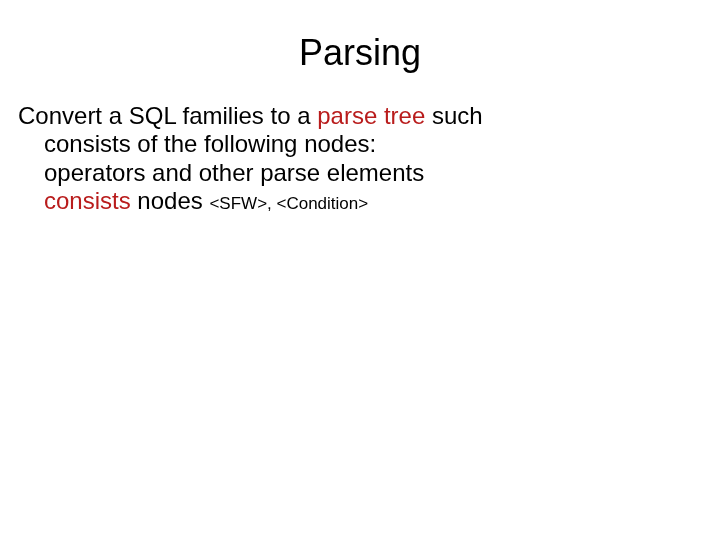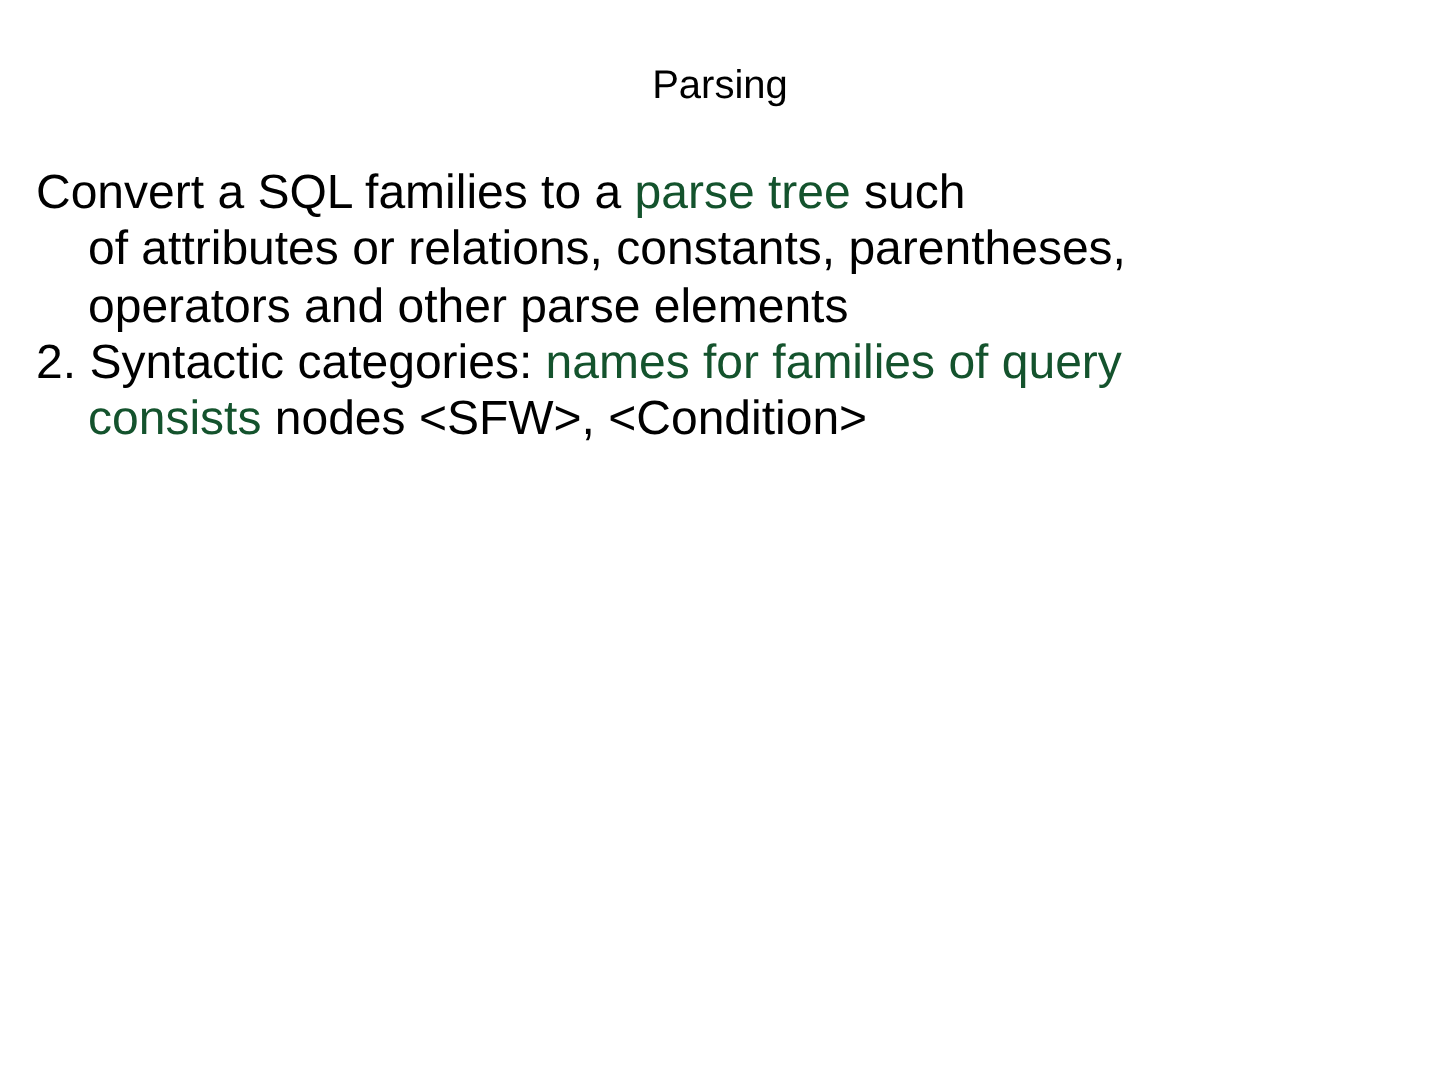--- a/index.html
+++ b/index.html
@@ -13,51 +13,48 @@
   }
   .slide {
     box-sizing: border-box;
     width: 720px;
     height: 540px;
     padding-left: 18px;
     padding-right: 18px;
   }
   .title {
     text-align: center;
-    font-size: 20px;
+    font-size: 36px;
     padding-top: 32px;
     padding-bottom: 28px;
   }
   .body {
     font-size: 24px;
     line-height: 1.18;
   }
   .indent {
     padding-left: 26px;
   }
-  .accent { color: #14532d; }
-  .small { font-size: 24px; }
+  .accent { color: #b91c1c; }
+  .small { font-size: 17px; }
 </style>
 </head>
 <body>
 
 <div class="slide">
 
   <div class="title">Parsing</div>
 
   <div class="body">
 
     <div>
       <span>Convert  a SQL families to a </span><span class="accent">parse tree</span><span> such</span>
     </div>
+    <div class="indent">consists of  the following nodes:</div>
 
-    <div class="indent">of attributes or relations, constants, parentheses,</div>
     <div class="indent">operators and other parse elements</div>
 
-    <div>
-      <span>2. </span><span>Syntactic categories: </span><span class="accent">names for families of query</span>
-    </div>
     <div class="indent">
       <span class="accent">consists</span><span> nodes </span><span class="small">&lt;SFW&gt;, &lt;Condition&gt;</span>
     </div>
 
   </div>
 </div>
 
 </body></html>

